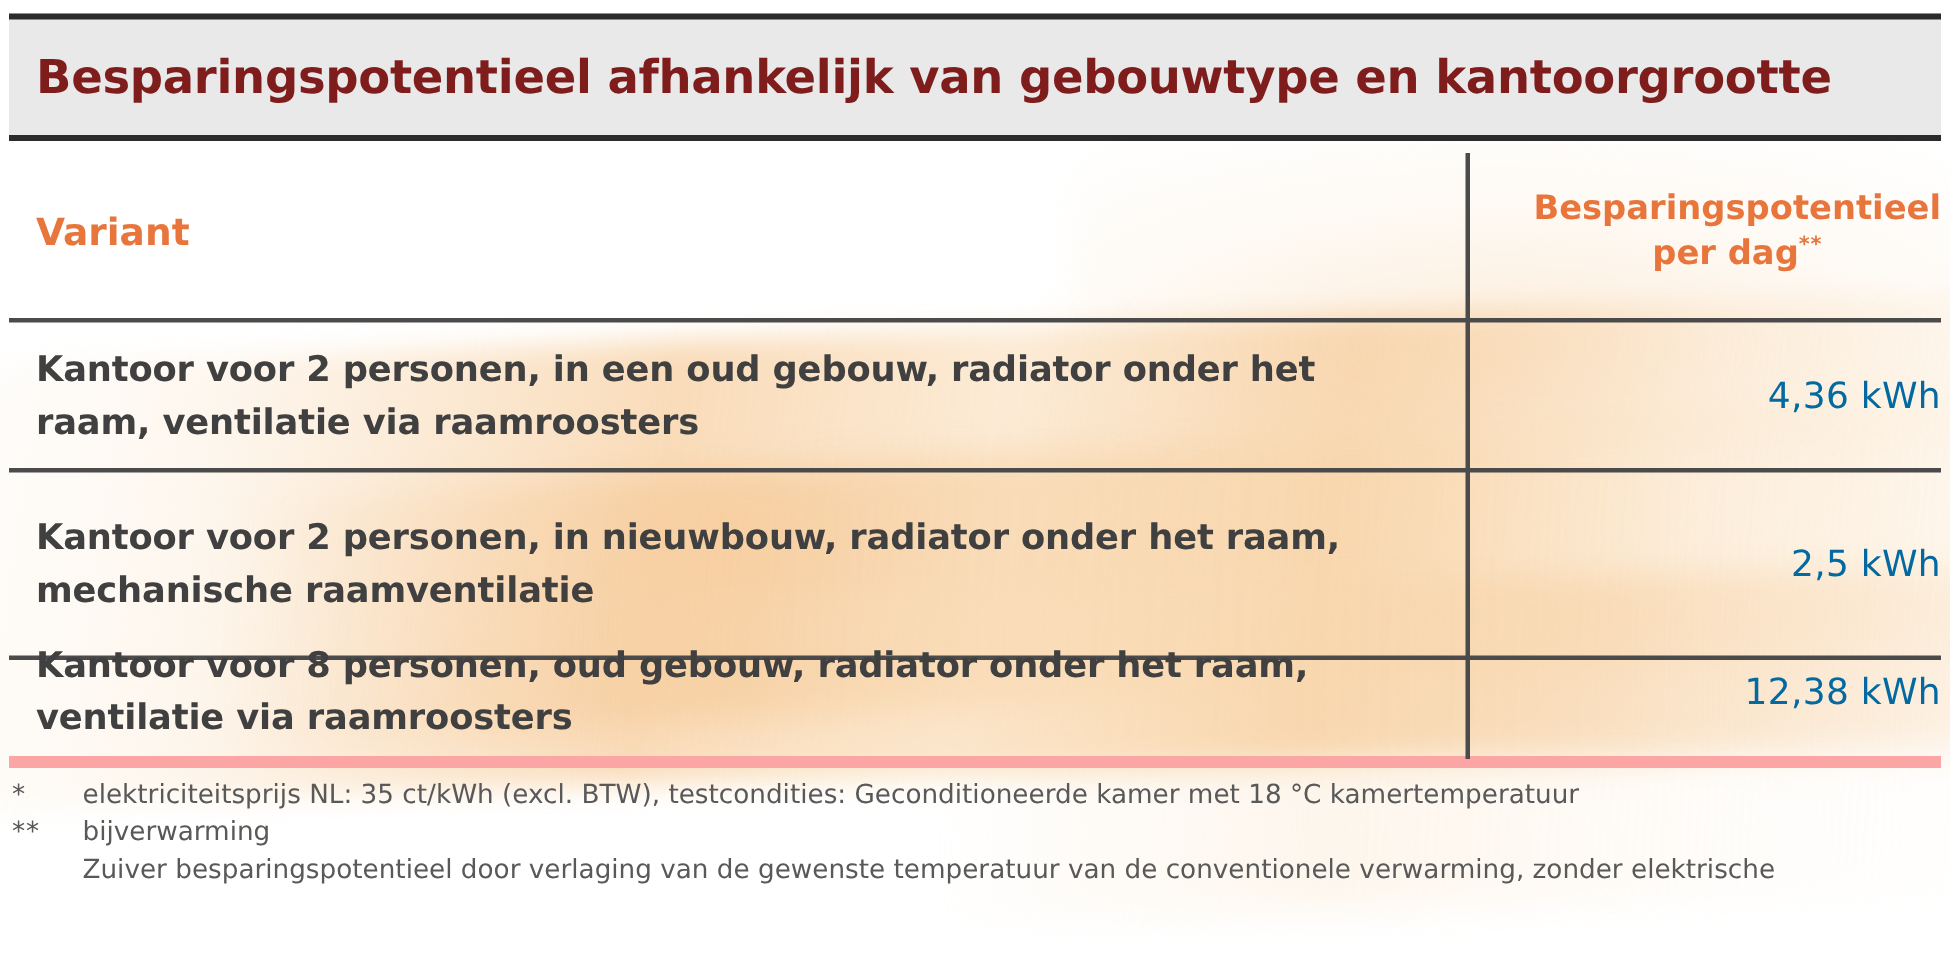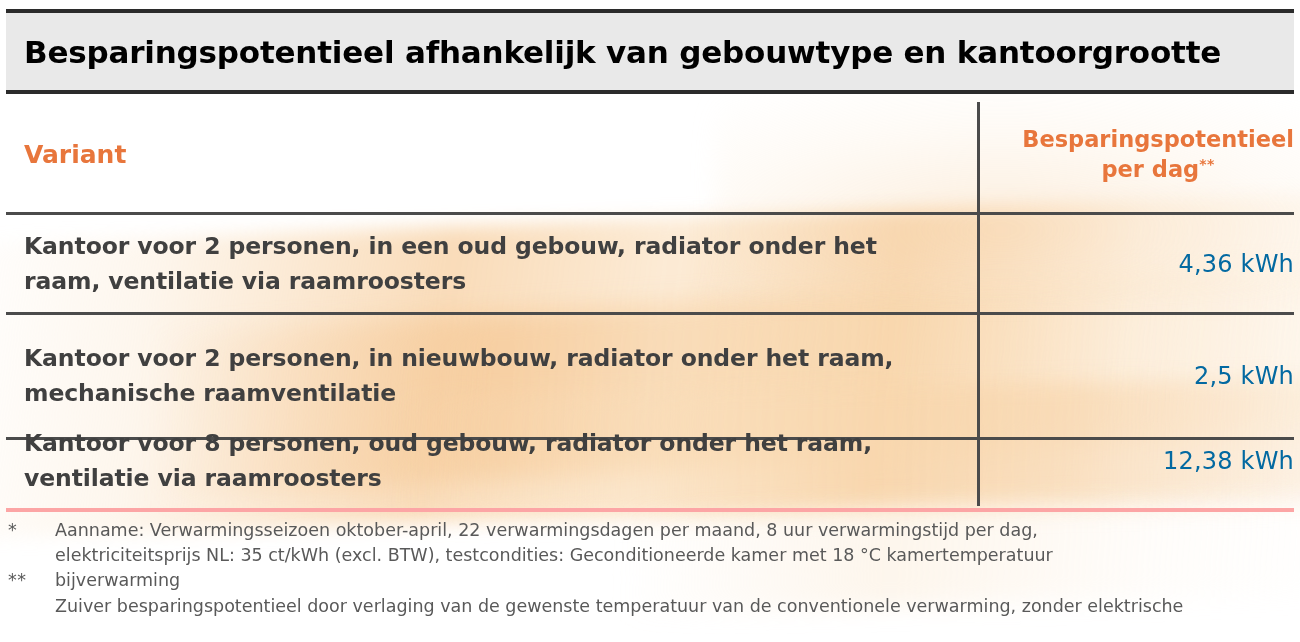--- a/index.html
+++ b/index.html
@@ -128,34 +128,34 @@
     background: #e9e9e9;
     border-top: 4px solid #2b2b2b;
     border-bottom: 4px solid #2b2b2b;
     display: flex;
     align-items: center;
   }
   .title-text {
     font-size: 31px;
     font-weight: bold;
     letter-spacing: -0.2px;
-    color: #000000;
+    color: #7f1d1d;
     padding-left: 18px;
     white-space: nowrap;
   }
 
   
   .table {
     position: absolute;
     left: 6px;
     top: 96px;
     width: 1288px;
     height: 416px;
     box-sizing: border-box;
-    border-bottom: 4px solid #fca5a5;
+    border-bottom: 8px solid #fca5a5;
   }
   .vdivider {
     position: absolute;
     left: 971px;
     top: 6px;
     width: 3px;
     height: 404px;
     background: #4b4b4b;
     z-index: 3;
   }
@@ -315,21 +315,20 @@
         </div>
       </div>
 
     </div>
 
     <div class="footnotes">
 
       <div class="fn">
         <div class="fn-mark">*</div>
         <div class="fn-body">
-          <span class="fn-line">Aanname: Verwarmingsseizoen oktober-april, 22 verwarmingsdagen per maand, 8 uur verwarmingstijd per dag,</span>
           <span class="fn-line">elektriciteitsprijs NL: 35 ct/kWh (excl. BTW), testcondities: Geconditioneerde kamer met 18 °C kamertemperatuur</span>
         </div>
       </div>
 
       <div class="fn">
         <div class="fn-mark">**</div>
         <div class="fn-body">
           <span class="fn-line">bijverwarming</span>
           <span class="fn-line">Zuiver besparingspotentieel door verlaging van de gewenste temperatuur van de conventionele verwarming, zonder elektrische</span>
         </div>

